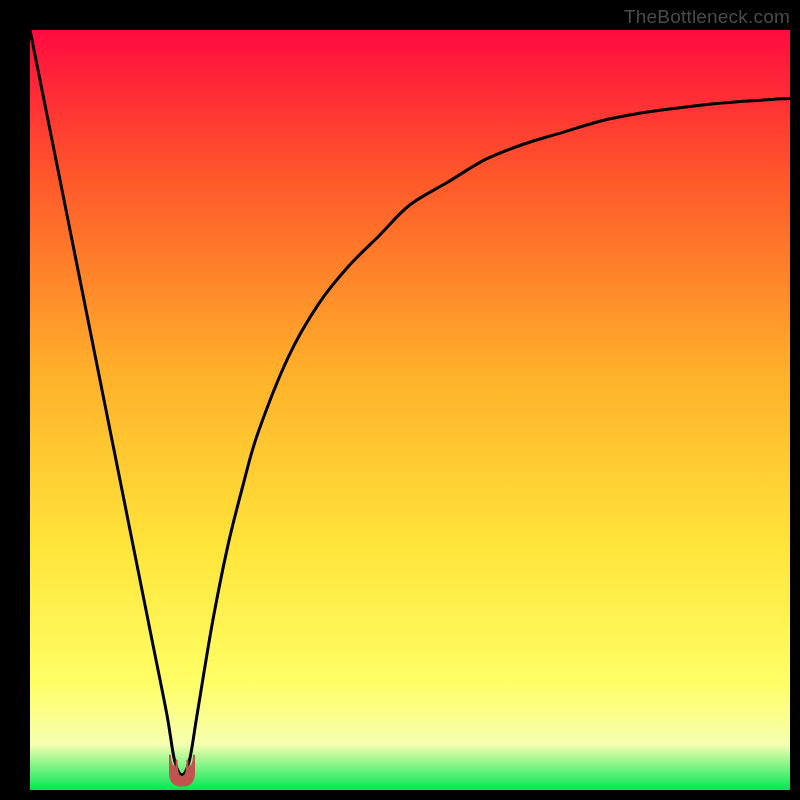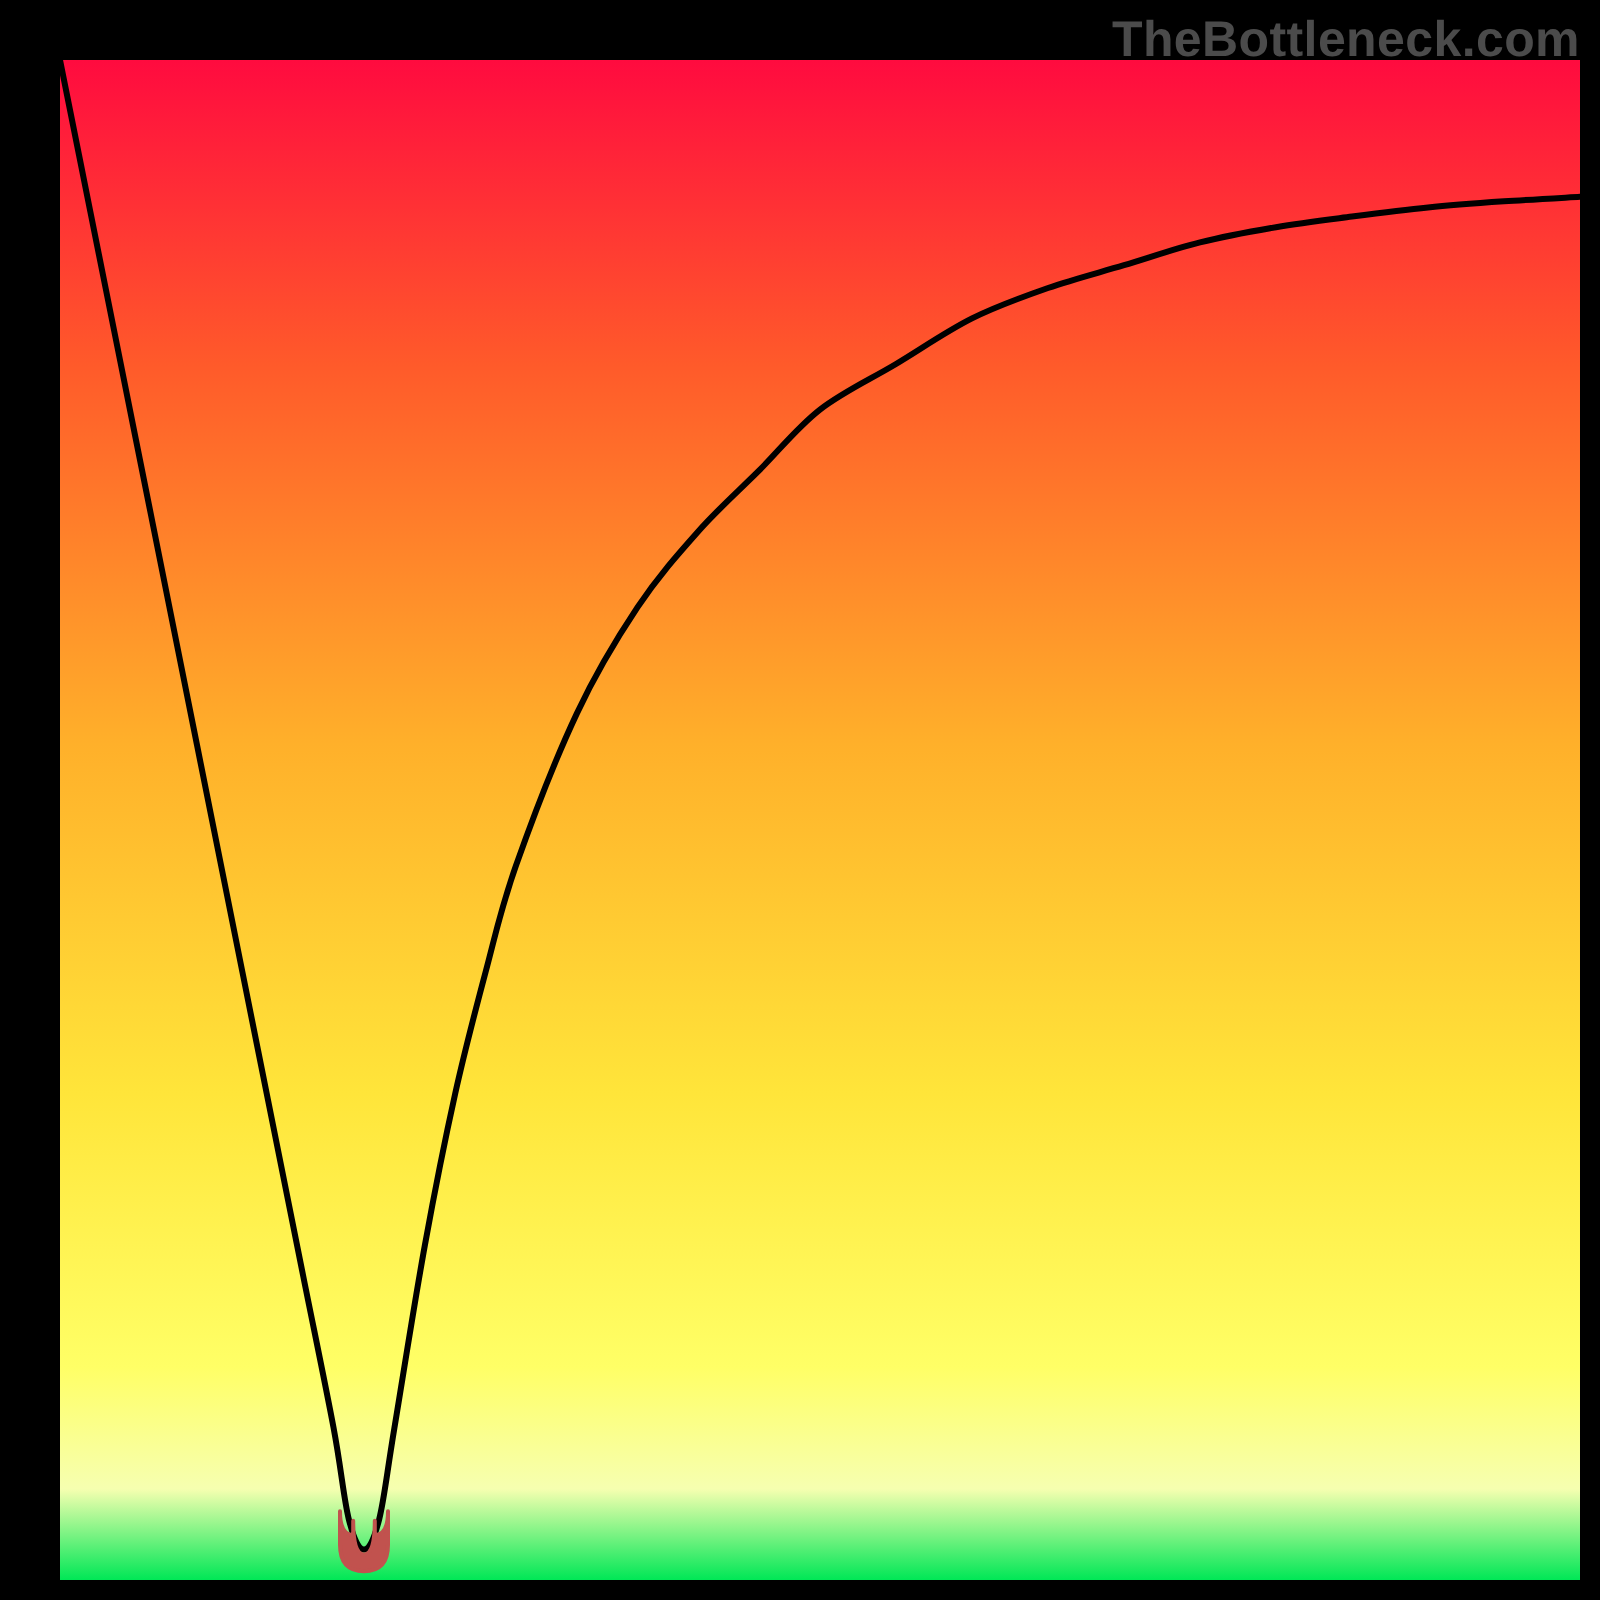--- a/index.html
+++ b/index.html
@@ -23,22 +23,22 @@
     top: 30px;
     width: 760px;
     height: 760px;
     overflow: hidden;
   }
   .watermark {
     position: absolute;
     top: 6px;
     right: 10px;
     color: #4b4b4b;
-    font-size: 25px;
-    font-weight: 700;
+    font-size: 19px;
+    font-weight: 400;
     letter-spacing: 0.2px;
   }
   svg { display: block; }
 </style>
 </head>
 <body>
 
 <div class="frame">
 
   <div class="watermark">TheBottleneck.com</div>

